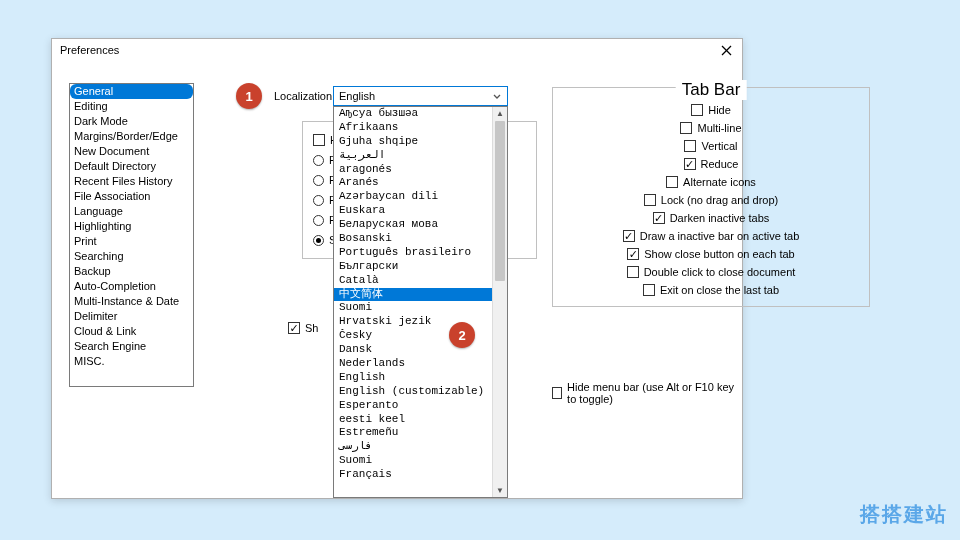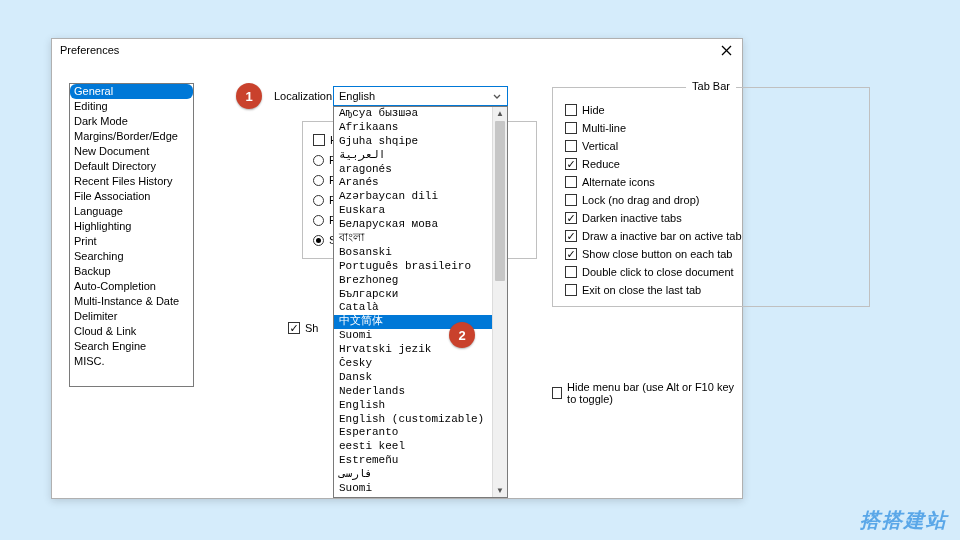--- a/index.html
+++ b/index.html
@@ -196,27 +196,28 @@
     border: 1px solid #c0c0c0;
     padding: 12px 12px 10px 12px;
   }
   .tabbar-group .legend-spot {
     position: absolute;
     top: -8px;
     left: 50%;
     transform: translateX(-50%);
     background: #fff;
     padding: 0 6px;
-    font-size: 11px;
+    font-size: 17px;
   }
   .tabbar-opts {
     display: flex;
     flex-direction: column;
     gap: 6px;
     margin-top: 4px;
+    align-items: center;
   }
   .hide-menu {
     position: absolute;
     left: 500px;
     top: 320px;
   }
 
   .badge {
     position: absolute;
     width: 26px; height: 26px;
@@ -228,24 +229,23 @@
     font-size: 13px;
     box-shadow: 0 1px 2px rgba(0,0,0,0.3);
     z-index: 10;
   }
   .badge.b1 { left: 184px; top: 22px; }
   .badge.b2 { left: 397px; top: 261px; }
 
   .watermark {
     position: absolute;
     right: 12px;
-    bottom: 6px;
+    bottom: 12px;
     font-size: 20px;
     font-weight: bold;
-    font-style: italic;
     color: #5aa7e8;
     letter-spacing: 2px;
   }
 </style>
 </head>
 <body>
 
 <div class="window">
   <div class="titlebar">
     <span class="title">Preferences</span>
@@ -329,24 +329,22 @@
       <div class="dropdown-inner" id="ddinner">
           <div class="dropdown-item">Аҧсуа бызшәа</div>
           <div class="dropdown-item">Afrikaans</div>
           <div class="dropdown-item">Gjuha shqipe</div>
           <div class="dropdown-item">العربية</div>
           <div class="dropdown-item">aragonés</div>
           <div class="dropdown-item">Aranés</div>
           <div class="dropdown-item">Azərbaycan dili</div>
           <div class="dropdown-item">Euskara</div>
           <div class="dropdown-item">Беларуская мова</div>
-          <div class="dropdown-item">বাংলা</div>
           <div class="dropdown-item">Bosanski</div>
           <div class="dropdown-item">Português brasileiro</div>
-          <div class="dropdown-item">Brezhoneg</div>
           <div class="dropdown-item">Български</div>
           <div class="dropdown-item">Català</div>
           <div class="dropdown-item hl">中文简体</div>
           <div class="dropdown-item">Suomi</div>
           <div class="dropdown-item">Hrvatski jezik</div>
           <div class="dropdown-item">Česky</div>
           <div class="dropdown-item">Dansk</div>
           <div class="dropdown-item">Nederlands</div>
           <div class="dropdown-item">English</div>
           <div class="dropdown-item">English (customizable)</div>

